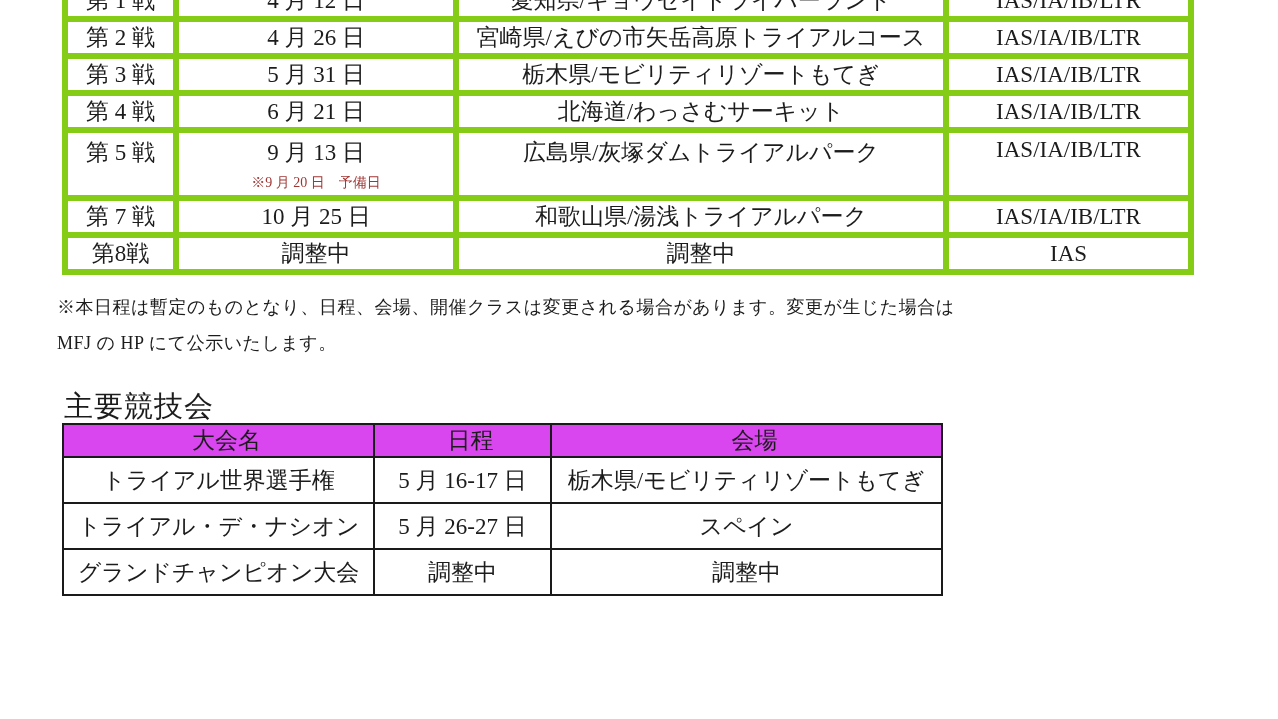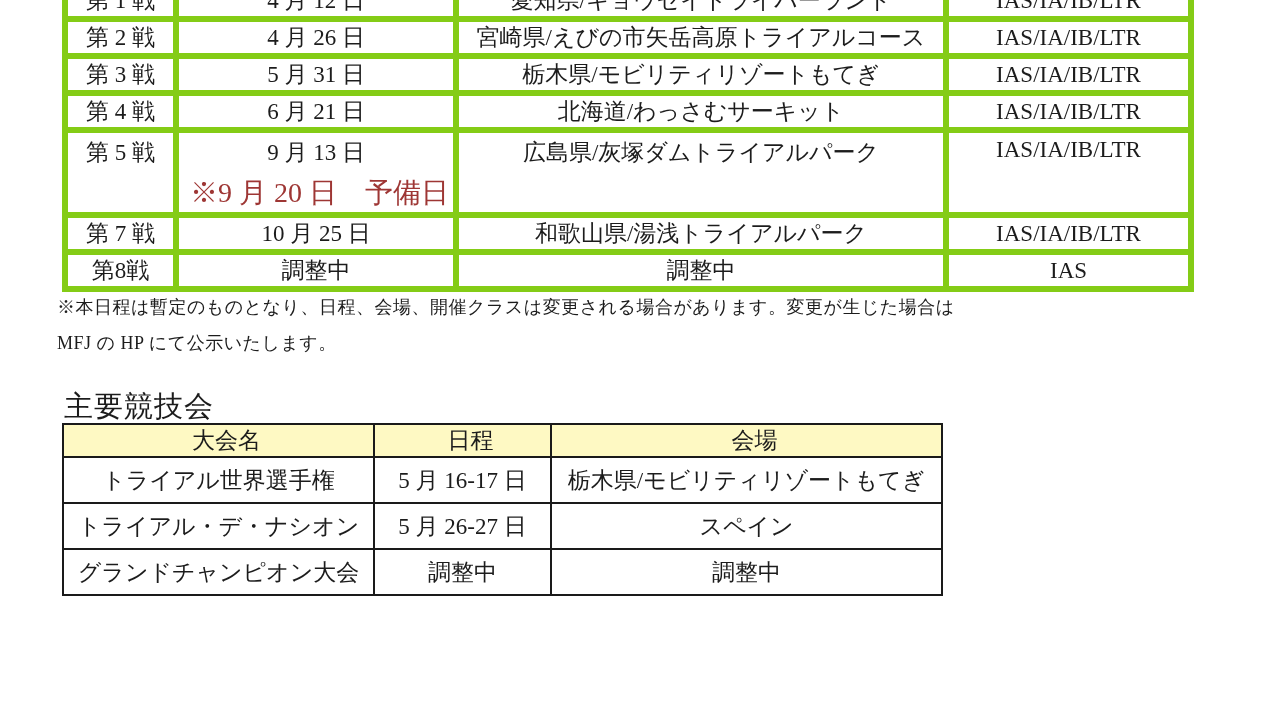--- a/index.html
+++ b/index.html
@@ -38,21 +38,21 @@
   tr.r3 { height: 36px; border-radius: 15px; }
   tr.r4 { height: 28px; margin-top: 32px; }
   tr.r5 { height: 68px; }
   tr.r6 { height: 33px; }
   tr.r7 { height: 33px; }
   tr.r8 { height: 35px; }
   tr.r5 td { vertical-align: top; padding-top: 4px; }
   .date-note {
     color: #9e3634;
     margin-top: 6px;
-    font-size: 28px;
+    font-size: 14px;
   }
   
   .note {
     position: absolute;
     left: 57px;
     top: 289px;
     width: 1145px;
     font-size: 18px;
     line-height: 36px;
     letter-spacing: 0.5px;
@@ -78,21 +78,21 @@
     text-align: center;
     vertical-align: middle;
     font-size: 23px;
     font-weight: normal;
     padding: 0 4px;
     white-space: nowrap;
     overflow: hidden;
   }
   table.major tr { height: 46px; }
   table.major tr.hdr { height: 33px; }
-  table.major tr.hdr th { background: #fef9c3; padding-left: 20px; }
+  table.major tr.hdr th { background: #d946ef; padding-left: 20px; }
 </style>
 </head>
 <body>
 
 <table class="schedule">
   <colgroup>
     <col style="width:111px">
       <col style="width:280px">
       <col style="width:490px">
       <col style="width:245px">

